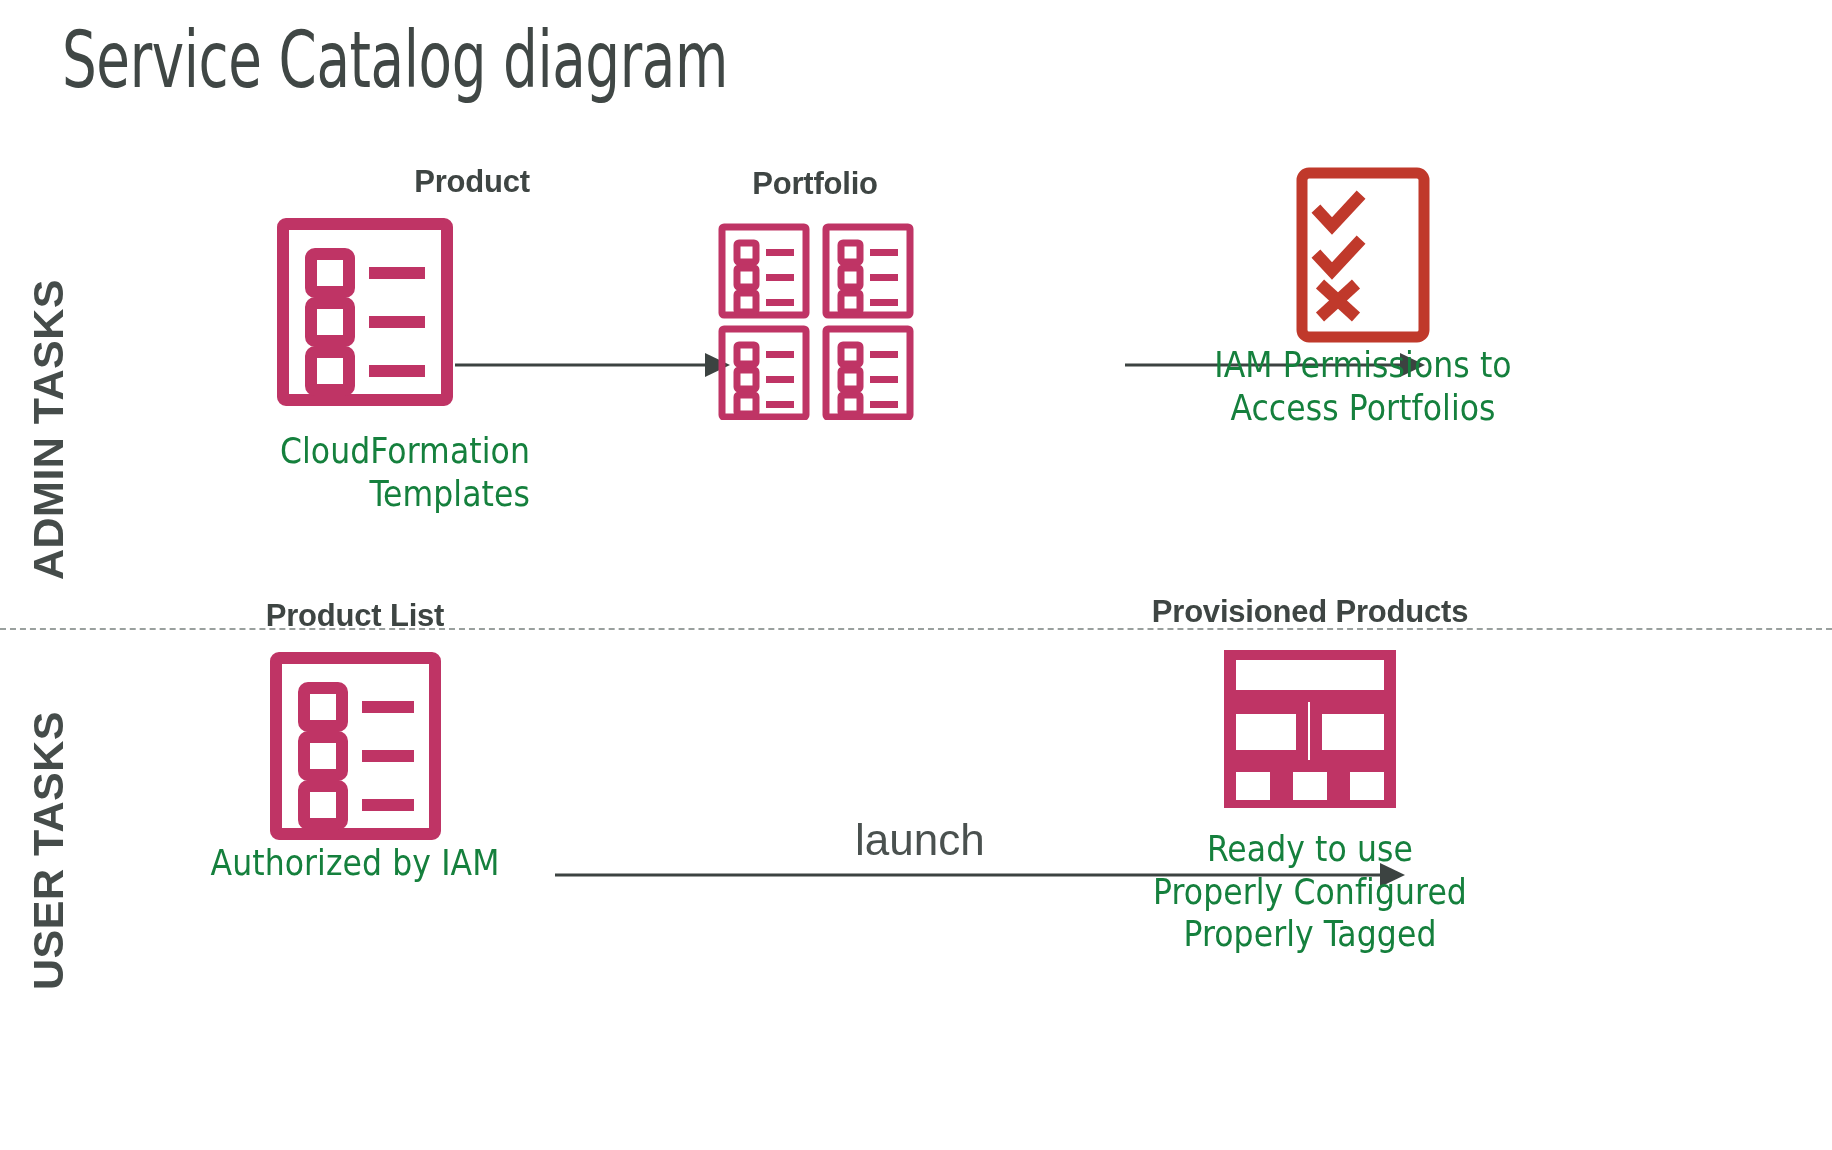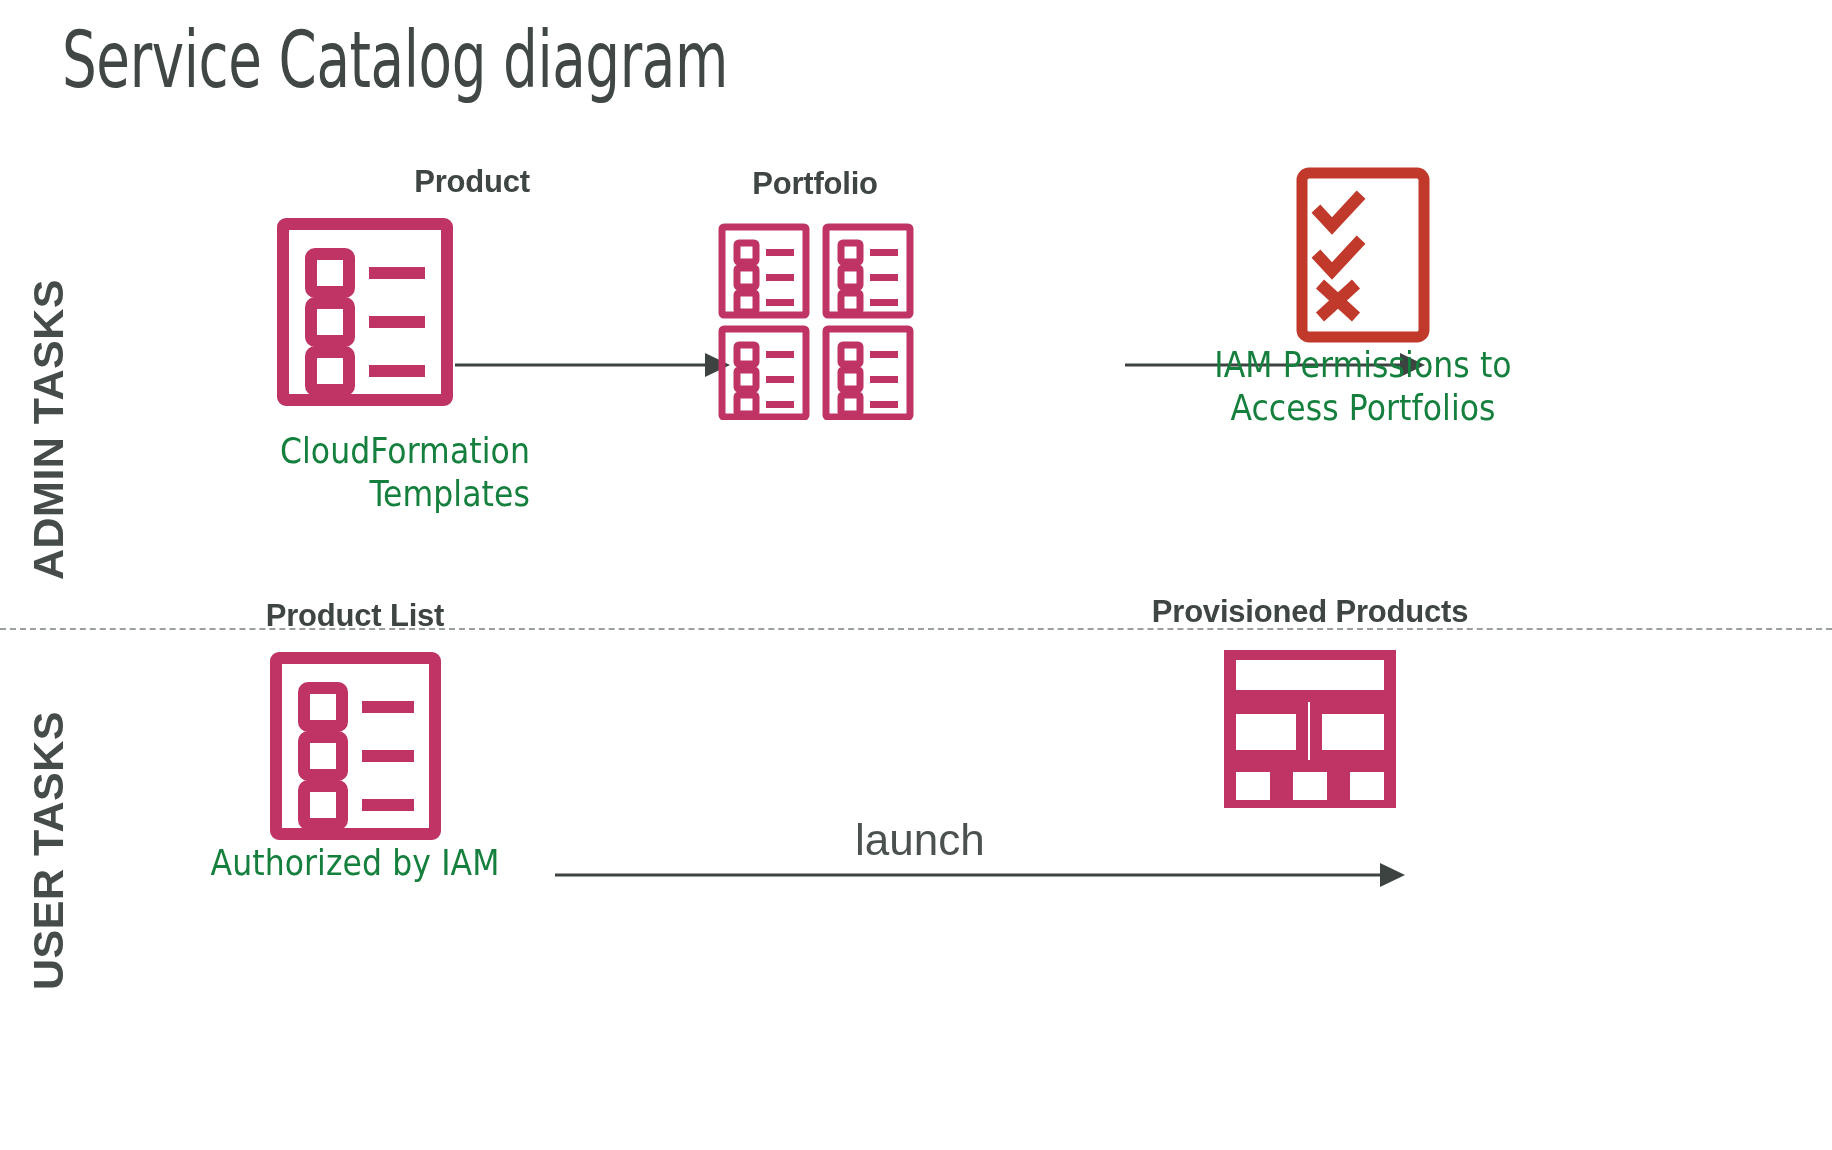--- a/index.html
+++ b/index.html
@@ -262,15 +262,18 @@
         <rect x="6" y="4" width="160" height="42" fill="none" stroke="#BF3465" stroke-width="12"></rect>
 
         <rect x="6" y="58" width="72" height="48" fill="none" stroke="#BF3465" stroke-width="12"></rect>
         <rect x="92" y="58" width="74" height="48" fill="none" stroke="#BF3465" stroke-width="12"></rect>
 
         <rect x="6" y="116" width="46" height="40" fill="none" stroke="#BF3465" stroke-width="12"></rect>
         <rect x="63" y="116" width="46" height="40" fill="none" stroke="#BF3465" stroke-width="12"></rect>
         <rect x="120" y="116" width="46" height="40" fill="none" stroke="#BF3465" stroke-width="12"></rect>
       </svg>
     </div>
+    <div class="node-caption">Ready to use
+Properly Configured
+Properly Tagged</div>
   </div>
 
 </div>
 
 </body></html>

